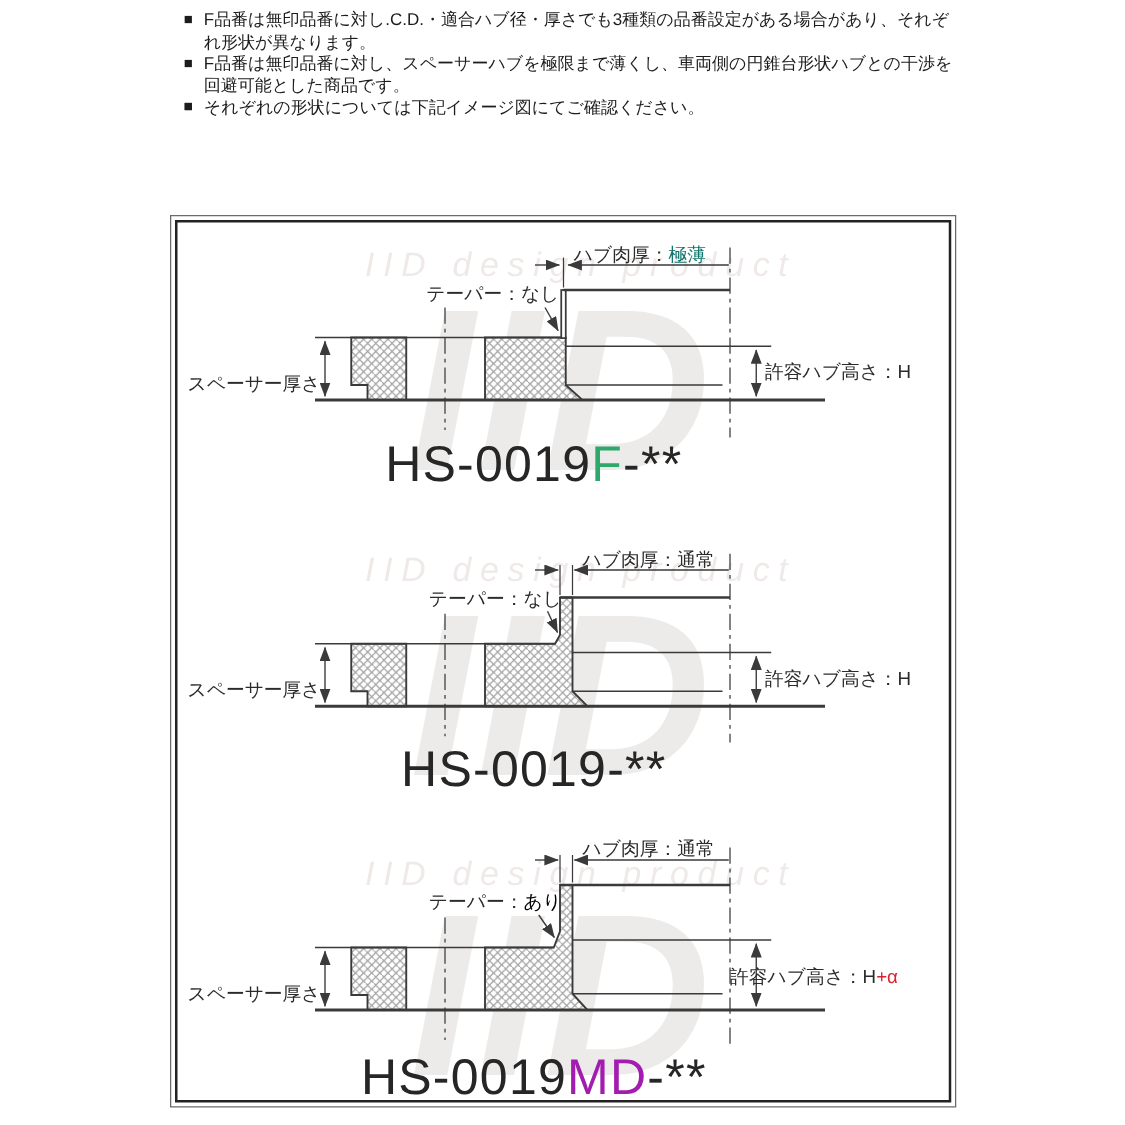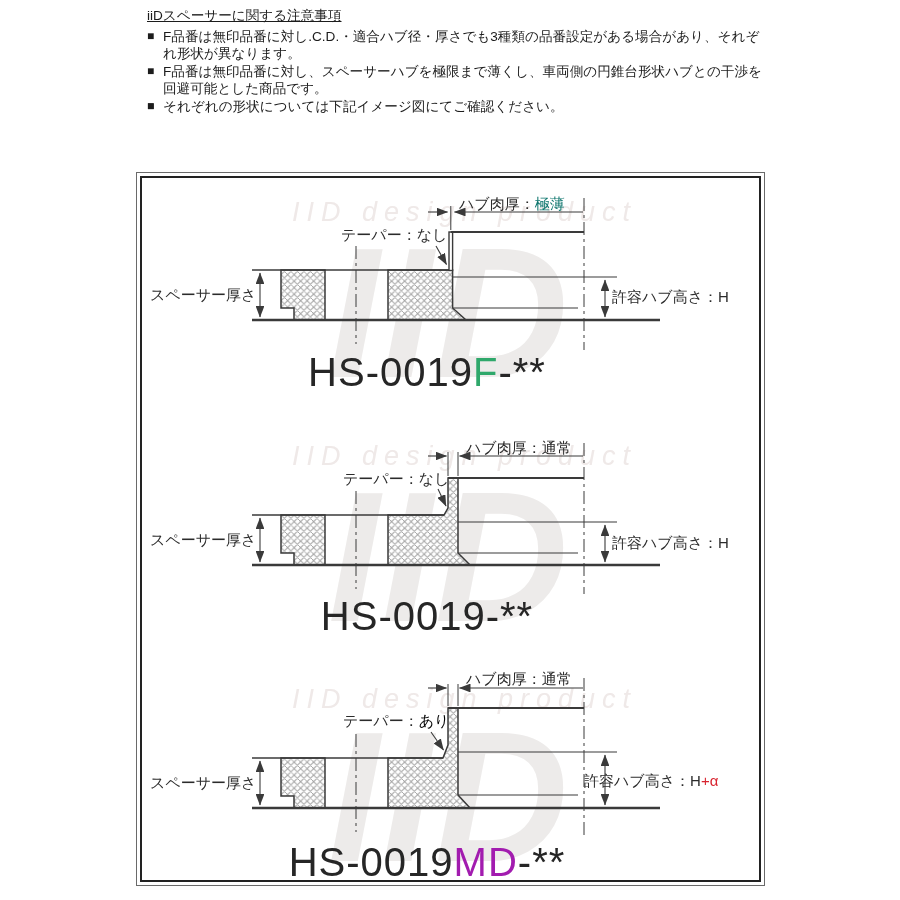--- a/index.html
+++ b/index.html
@@ -17,31 +17,30 @@
   .wm-big{position:absolute;left:328px;font-size:185px;line-height:170px;font-style:italic;
           font-weight:bold;letter-spacing:2px;color:#edebea;z-index:1;}
   
   .frame-outer{position:absolute;left:136px;top:172px;width:627px;height:712px;
                border:1px solid #6a6a6a;z-index:0;}
   .frame-inner{position:absolute;left:3px;top:3px;right:3px;bottom:3px;border:2px solid #222;}
   
   #linework{position:absolute;left:0;top:0;z-index:2;}
   
   .lbl{position:absolute;font-size:15px;white-space:nowrap;z-index:3;color:#2b2b2b;}
-  .lbl-right{text-align:right;}
+  .lbl-right{text-align:right;margin-top:12px;}
   .caption{position:absolute;transform:translateX(-50%);font-size:40px;letter-spacing:1px;
            white-space:nowrap;z-index:3;color:#262626;}
 </style>
 </head>
 <body>
 
 <div id="stage">
 
   <div class="notes">
-    <div class="notes-title">iiDスペーサーに関する注意事項</div>
     <div class="note-item">
       <span class="bullet">■</span>
       <span>F品番は無印品番に対し.C.D.・適合ハブ径・厚さでも3種類の品番設定がある場合があり、それぞれ形状が異なります。</span>
     </div>
     <div class="note-item">
       <span class="bullet">■</span>
       <span>F品番は無印品番に対し、スペーサーハブを極限まで薄くし、車両側の円錐台形状ハブとの干渉を回避可能とした商品です。</span>
     </div>
     <div class="note-item">
       <span class="bullet">■</span>

